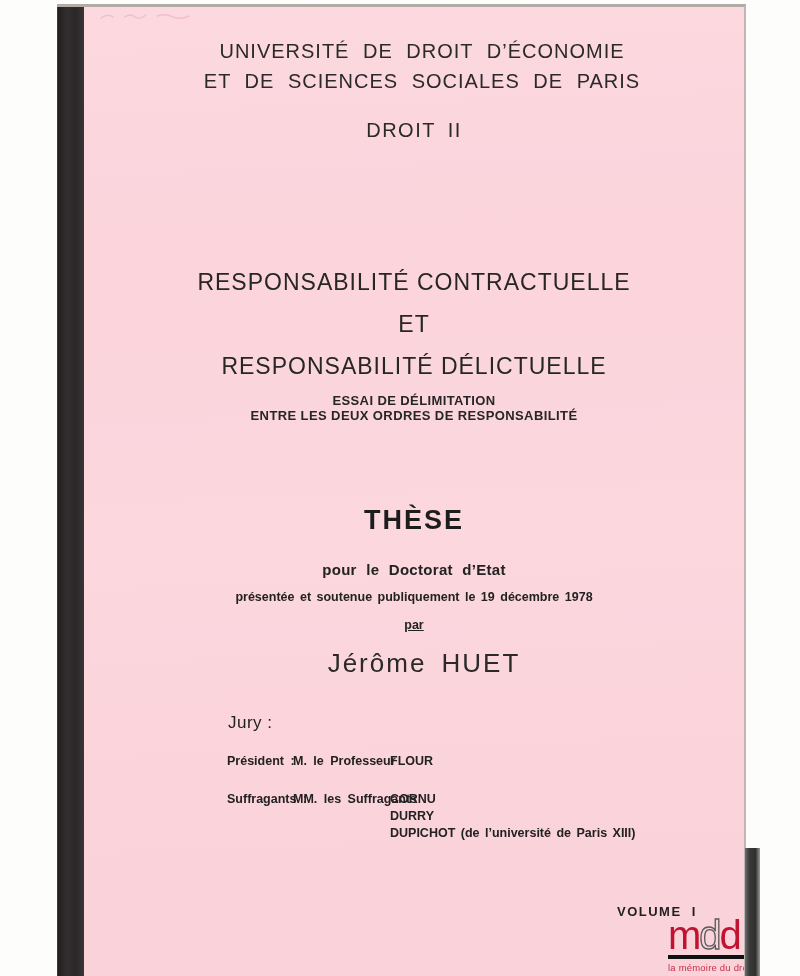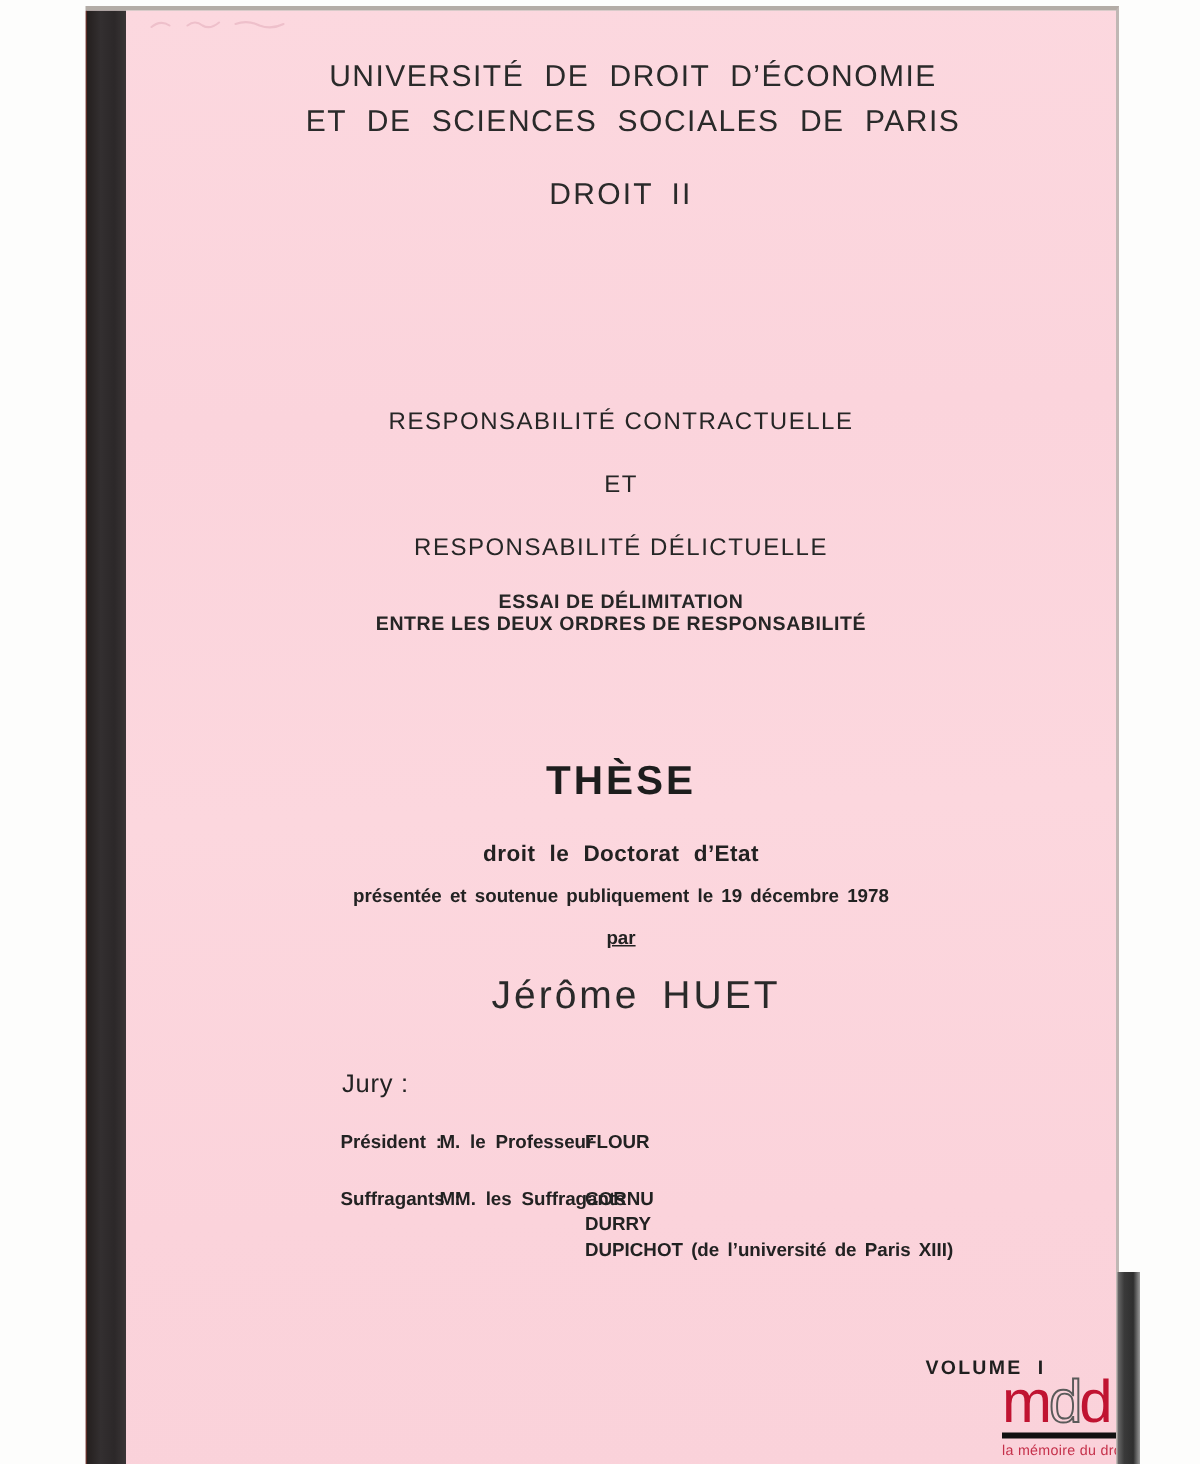--- a/index.html
+++ b/index.html
@@ -24,21 +24,21 @@
     background:linear-gradient(90deg,#6b6b6b 0%, #3a3a3a 30%, #2f2f2f 70%, #9a9a9a 100%);
   }
   .handwriting { position:absolute; left:40px; top:2px; opacity:.45; }
 
   .content { position:absolute; left:27px; top:0; right:0; bottom:0; color:#222; }
   .cline { position:absolute; left:0; right:0; text-align:center; }
 
   .univ { top:29px; font-size:20px; line-height:30px; letter-spacing:1px; word-spacing:7px; color:#2a2a2a;padding-left:16px; }
   .campus { top:112px; font-size:20px; letter-spacing:1.5px; word-spacing:5px; color:#2a2a2a; }
 
-  .title { top:254px; font-size:16px; line-height:42px; letter-spacing:1px; color:#262626; }
+  .title { top:254px; font-size:23px; line-height:42px; letter-spacing:1px; color:#262626; }
   .subtitle { top:386px; font-size:13px; line-height:15px; font-weight:700; letter-spacing:.4px; color:#262626; }
 
   .these { top:498px; font-size:27px; font-weight:700; letter-spacing:2px; color:#1d1d1d; }
   .degree { top:554px; font-size:15px; font-weight:700; word-spacing:5px; letter-spacing:.3px; }
   .defense { top:583px; font-size:12.5px; font-weight:700; word-spacing:2px; }
   .par { top:611px; font-size:12.5px; font-weight:700;text-decoration:underline; }
   .author { top:641px; font-size:26px; letter-spacing:2px; word-spacing:6px; color:#2a2a2a;padding-left:20px; }
 
   .jury-heading { position:absolute; left:144px; top:706px; font-size:17px; font-weight:400; letter-spacing:.5px; }
   .jury-row { position:absolute; left:0; right:0; font-size:12.5px; font-weight:700; line-height:17px; }
@@ -84,21 +84,21 @@
         <div>ET</div>
         <div>RESPONSABILITÉ DÉLICTUELLE</div>
       </div>
 
       <div class="cline subtitle">
         <div>ESSAI DE DÉLIMITATION</div>
         <div>ENTRE LES DEUX ORDRES DE RESPONSABILITÉ</div>
       </div>
 
       <div class="cline these">THÈSE</div>
-      <div class="cline degree">droit le Doctorat d’Etat</div>
+      <div class="cline degree">pour le Doctorat d’Etat</div>
       <div class="cline defense">présentée et soutenue publiquement le 19 décembre 1978</div>
       <div class="cline par">par</div>
       <div class="cline author">Jérôme HUET</div>
 
       <div class="jury-heading">Jury :</div>
 
       <div class="jury-row row1">
         <span class="jr-role">Président :</span>
         <span class="jr-group">M. le Professeur</span>
         <span class="jr-names">FLOUR</span>

